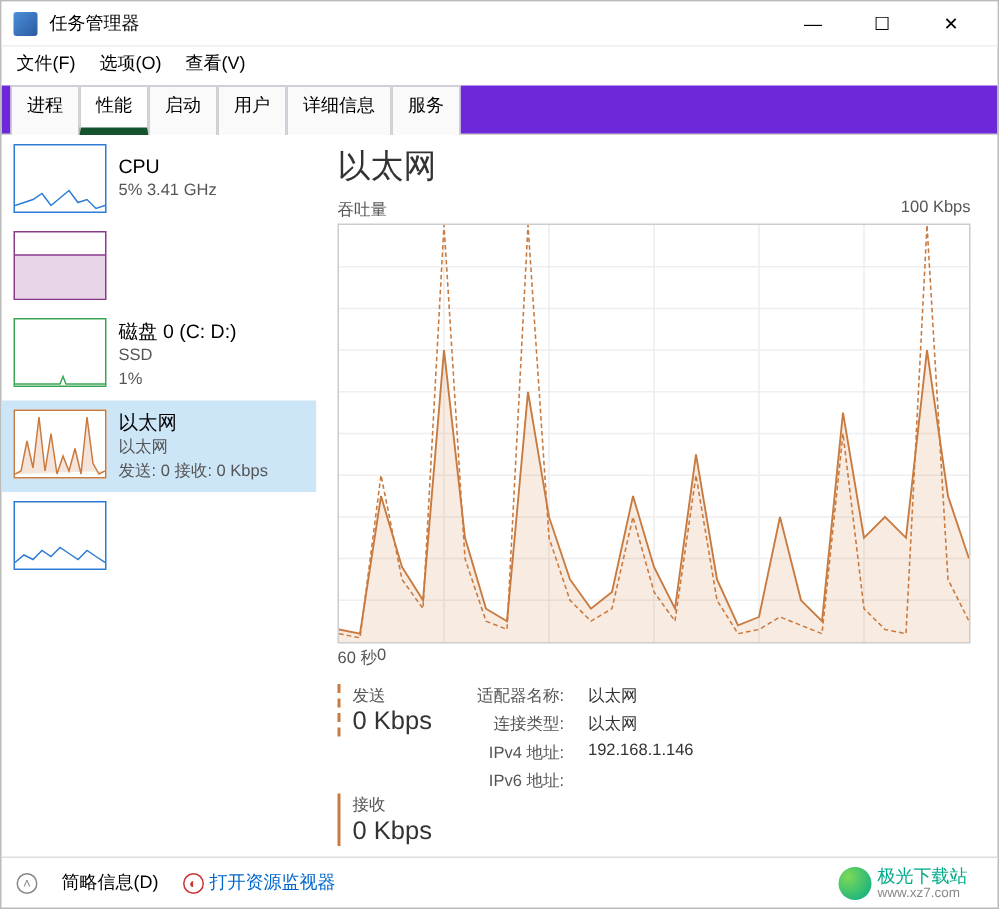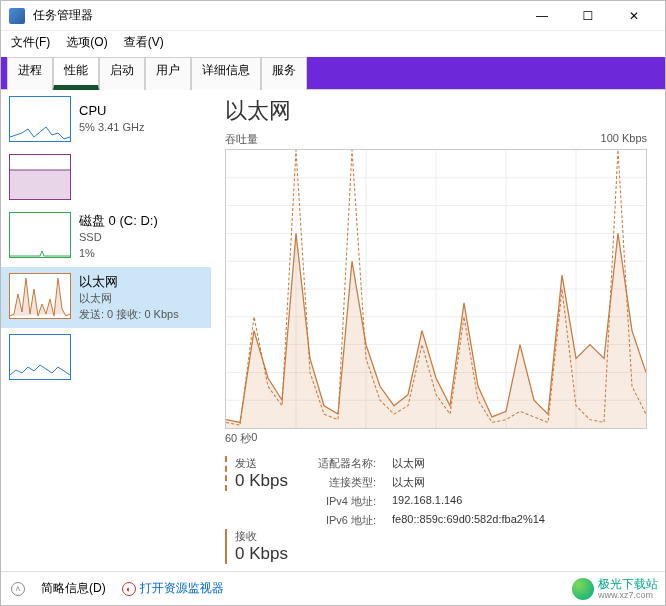--- a/index.html
+++ b/index.html
@@ -36,21 +36,21 @@
 .stat-block { border-left: 2px dashed #c97a3f; padding-left: 8px; }
 .stat-block.solid { border-left: 2px solid #c97a3f; margin-top: 28px; }
 .stat-label { font-size: 11px; color: #555; }
 .stat-val { font-size: 17px; color: #333; }
 .stats-right { display: grid; grid-template-columns: auto auto; gap: 4px 16px; font-size: 11px; align-content: start; }
 .stats-right .k { color: #555; text-align: right; }
 .stats-right .v { color: #333; }
 .footer { position: absolute; bottom: 0; left: 0; right: 0; height: 34px; border-top: 1px solid #ddd; display: flex; align-items: center; padding: 0 10px; font-size: 12px; gap: 16px; }
 .footer-link { color: #0066cc; cursor: pointer; display: flex; align-items: center; gap: 4px; }
 .footer .circ { width: 14px; height: 14px; border: 1px solid #888; border-radius: 50%; display: inline-flex; align-items: center; justify-content: center; font-size:9px; color:#888; }
-.watermark { position: absolute; right: 7px; bottom: 4px; font-size: 12px; color: #0a8; display:flex; align-items:center; gap:4px;}
+.watermark { position: absolute; right: 20px; bottom: 4px; font-size: 12px; color: #0a8; display:flex; align-items:center; gap:4px;}
 .watermark .s { font-size:9px; color:#888;}
 .wm-icon { width:22px; height:22px; border-radius:50%; background: radial-gradient(circle at 30% 30%, #7ed957, #0a8); display:inline-block;}
 </style>
 </head>
 <body>
 
 <div class="title-bar">
   <span class="icon"></span>
   <span class="title">任务管理器</span>
   <div class="win-controls">
@@ -181,21 +181,20 @@
         </div>
       </div>
       <div class="stats-right">
         <span class="k">适配器名称:</span>
         <span class="v">以太网</span>
         <span class="k">连接类型:</span>
         <span class="v">以太网</span>
         <span class="k">IPv4 地址:</span>
         <span class="v">192.168.1.146</span>
         <span class="k">IPv6 地址:</span>
-        <span class="v">fe80::859c:69d0:582d:fba2%14</span>
       </div>
     </div>
   </div>
 </div>
 
 <div class="footer">
   <span class="circ">˄</span>
   <span>简略信息(D)</span>
   <span class="footer-link">
     <span class="circ" style="color:#c33;border-color:#c33">◐</span>

